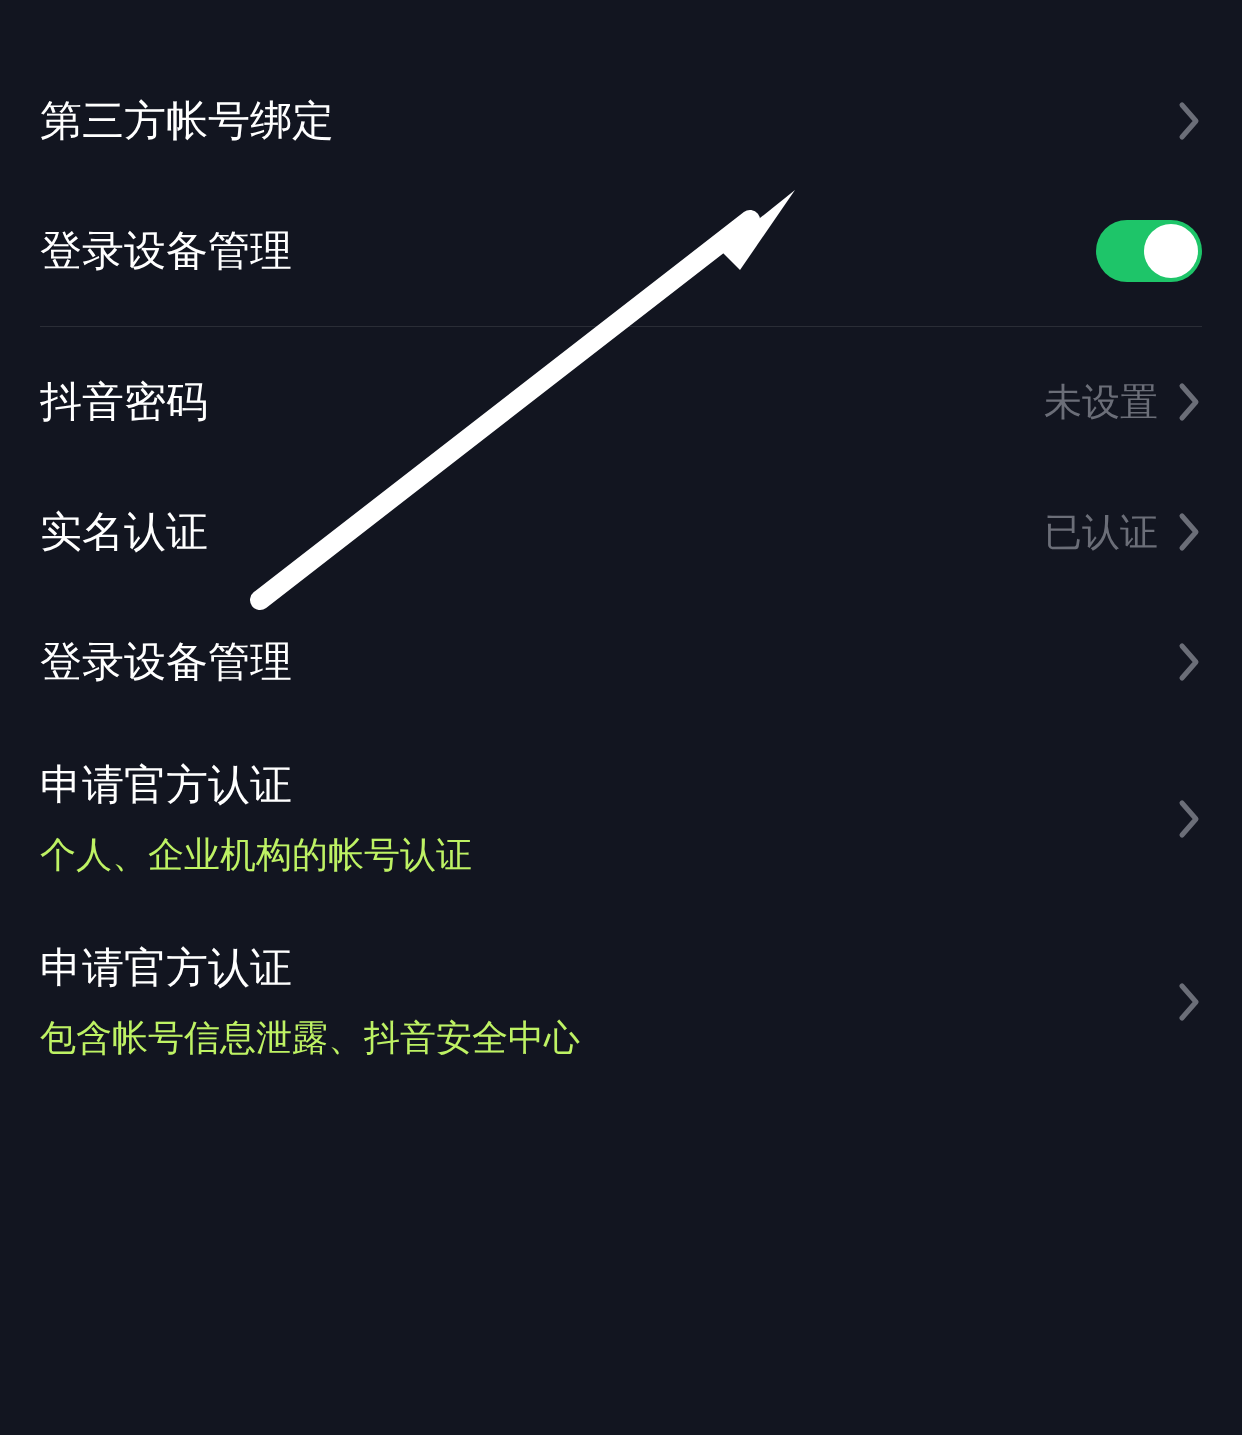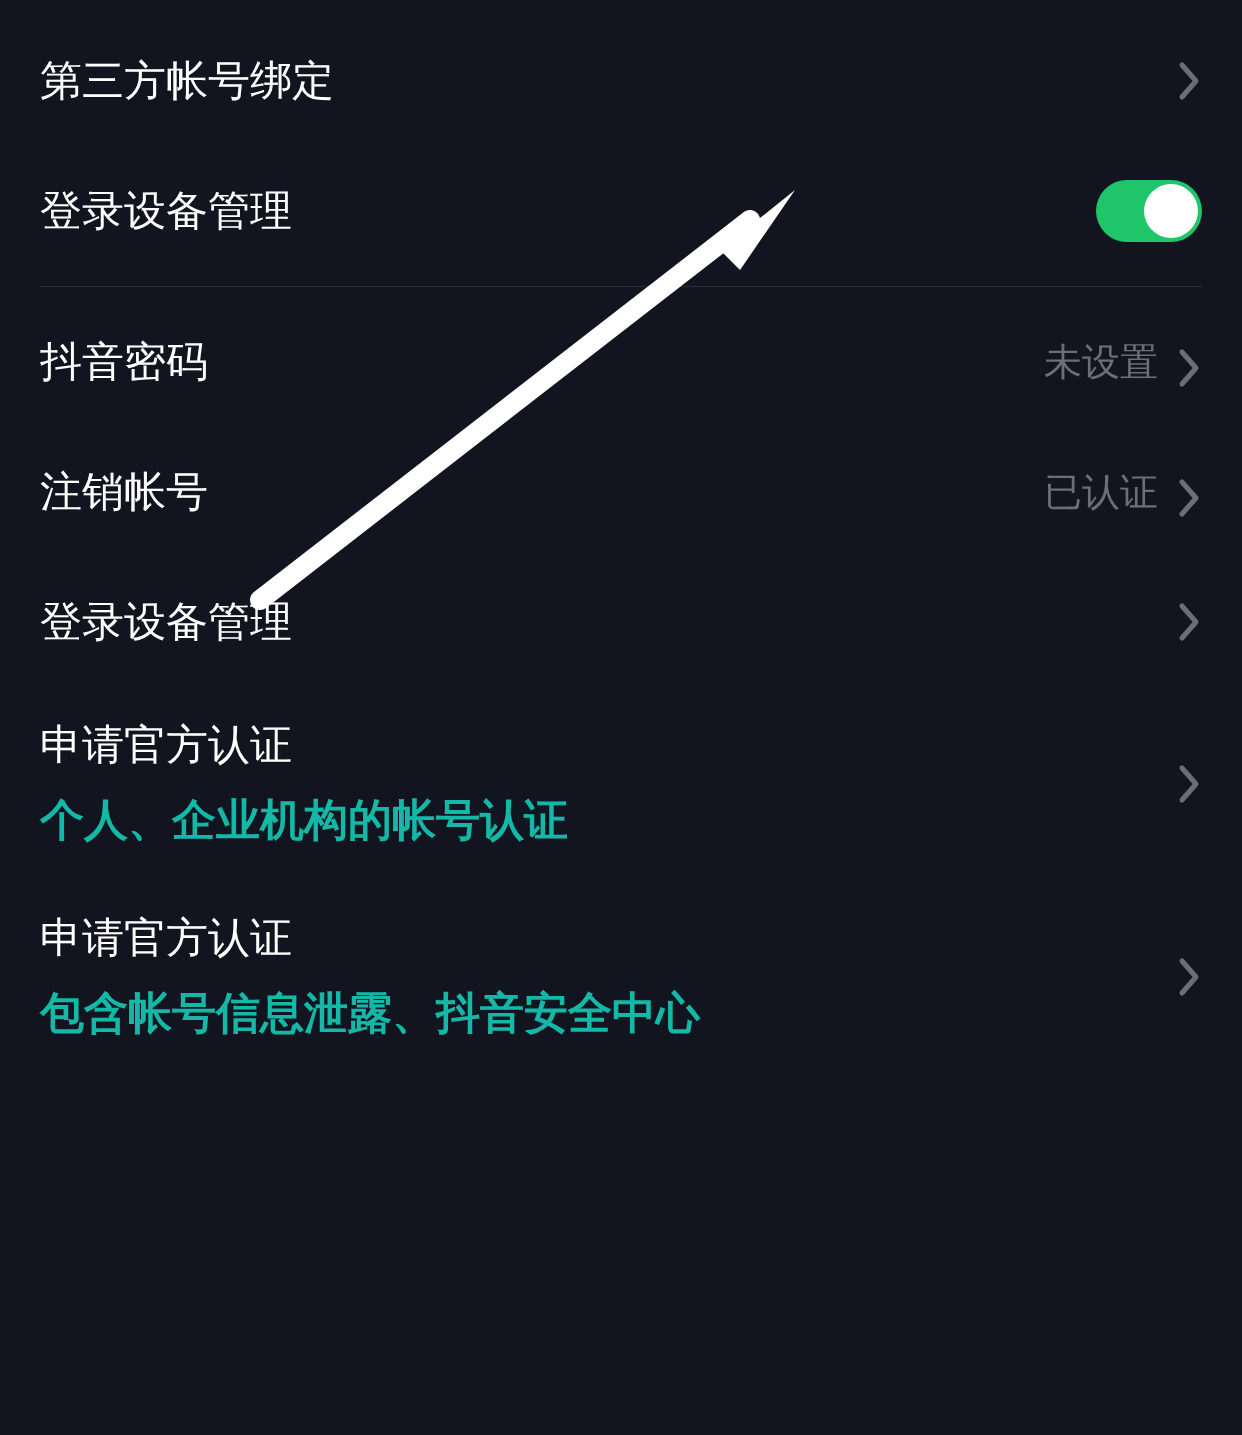--- a/index.html
+++ b/index.html
@@ -10,46 +10,47 @@
     body {
       background-color: #121520;
       font-family: -apple-system, BlinkMacSystemFont, "PingFang SC", "Hiragino Sans GB", "Microsoft YaHei", sans-serif;
       width: 1242px;
       height: 1435px;
       overflow: hidden;
       position: relative;
     }
     .settings-list {
       padding: 16px 40px;
+      margin-top: 40px;
     }
     .settings-item {
       display: flex;
       align-items: center;
       justify-content: space-between;
       min-height: 130px;
       padding: 30px 0;
     }
     .item-content {
       display: flex;
       flex-direction: column;
       gap: 18px;
     }
     .item-label {
       color: #ffffff;
       font-size: 42px;
       font-weight: 400;
     }
     .item-subtitle {
-      color: #14b8a6;
-      font-size: 44px;
-      font-weight: 700;
+      color: #bef264;
+      font-size: 36px;
+      font-weight: 400;
     }
     .item-right {
       display: flex;
-      align-items: flex-end;
+      align-items: center;
       gap: 20px;
     }
     .item-value {
       color: #6b6e78;
       font-size: 38px;
     }
     .chevron {
       width: 24px;
       height: 40px;
       flex-shrink: 0;
@@ -128,21 +129,21 @@
       <span class="chevron">
         <svg viewBox="0 0 24 40" fill="none">
           <path d="M4 4 L18 20 L4 36" stroke="#6b6e78" stroke-width="5" stroke-linecap="round" stroke-linejoin="round"></path>
         </svg>
       </span>
     </div>
   </div>
 
   <div class="settings-item">
     <div class="item-content">
-      <span class="item-label">注销帐号</span>
+      <span class="item-label">实名认证</span>
     </div>
     <div class="item-right">
       <span class="item-value">已认证</span>
       <span class="chevron">
         <svg viewBox="0 0 24 40" fill="none">
           <path d="M4 4 L18 20 L4 36" stroke="#6b6e78" stroke-width="5" stroke-linecap="round" stroke-linejoin="round"></path>
         </svg>
       </span>
     </div>
   </div>

